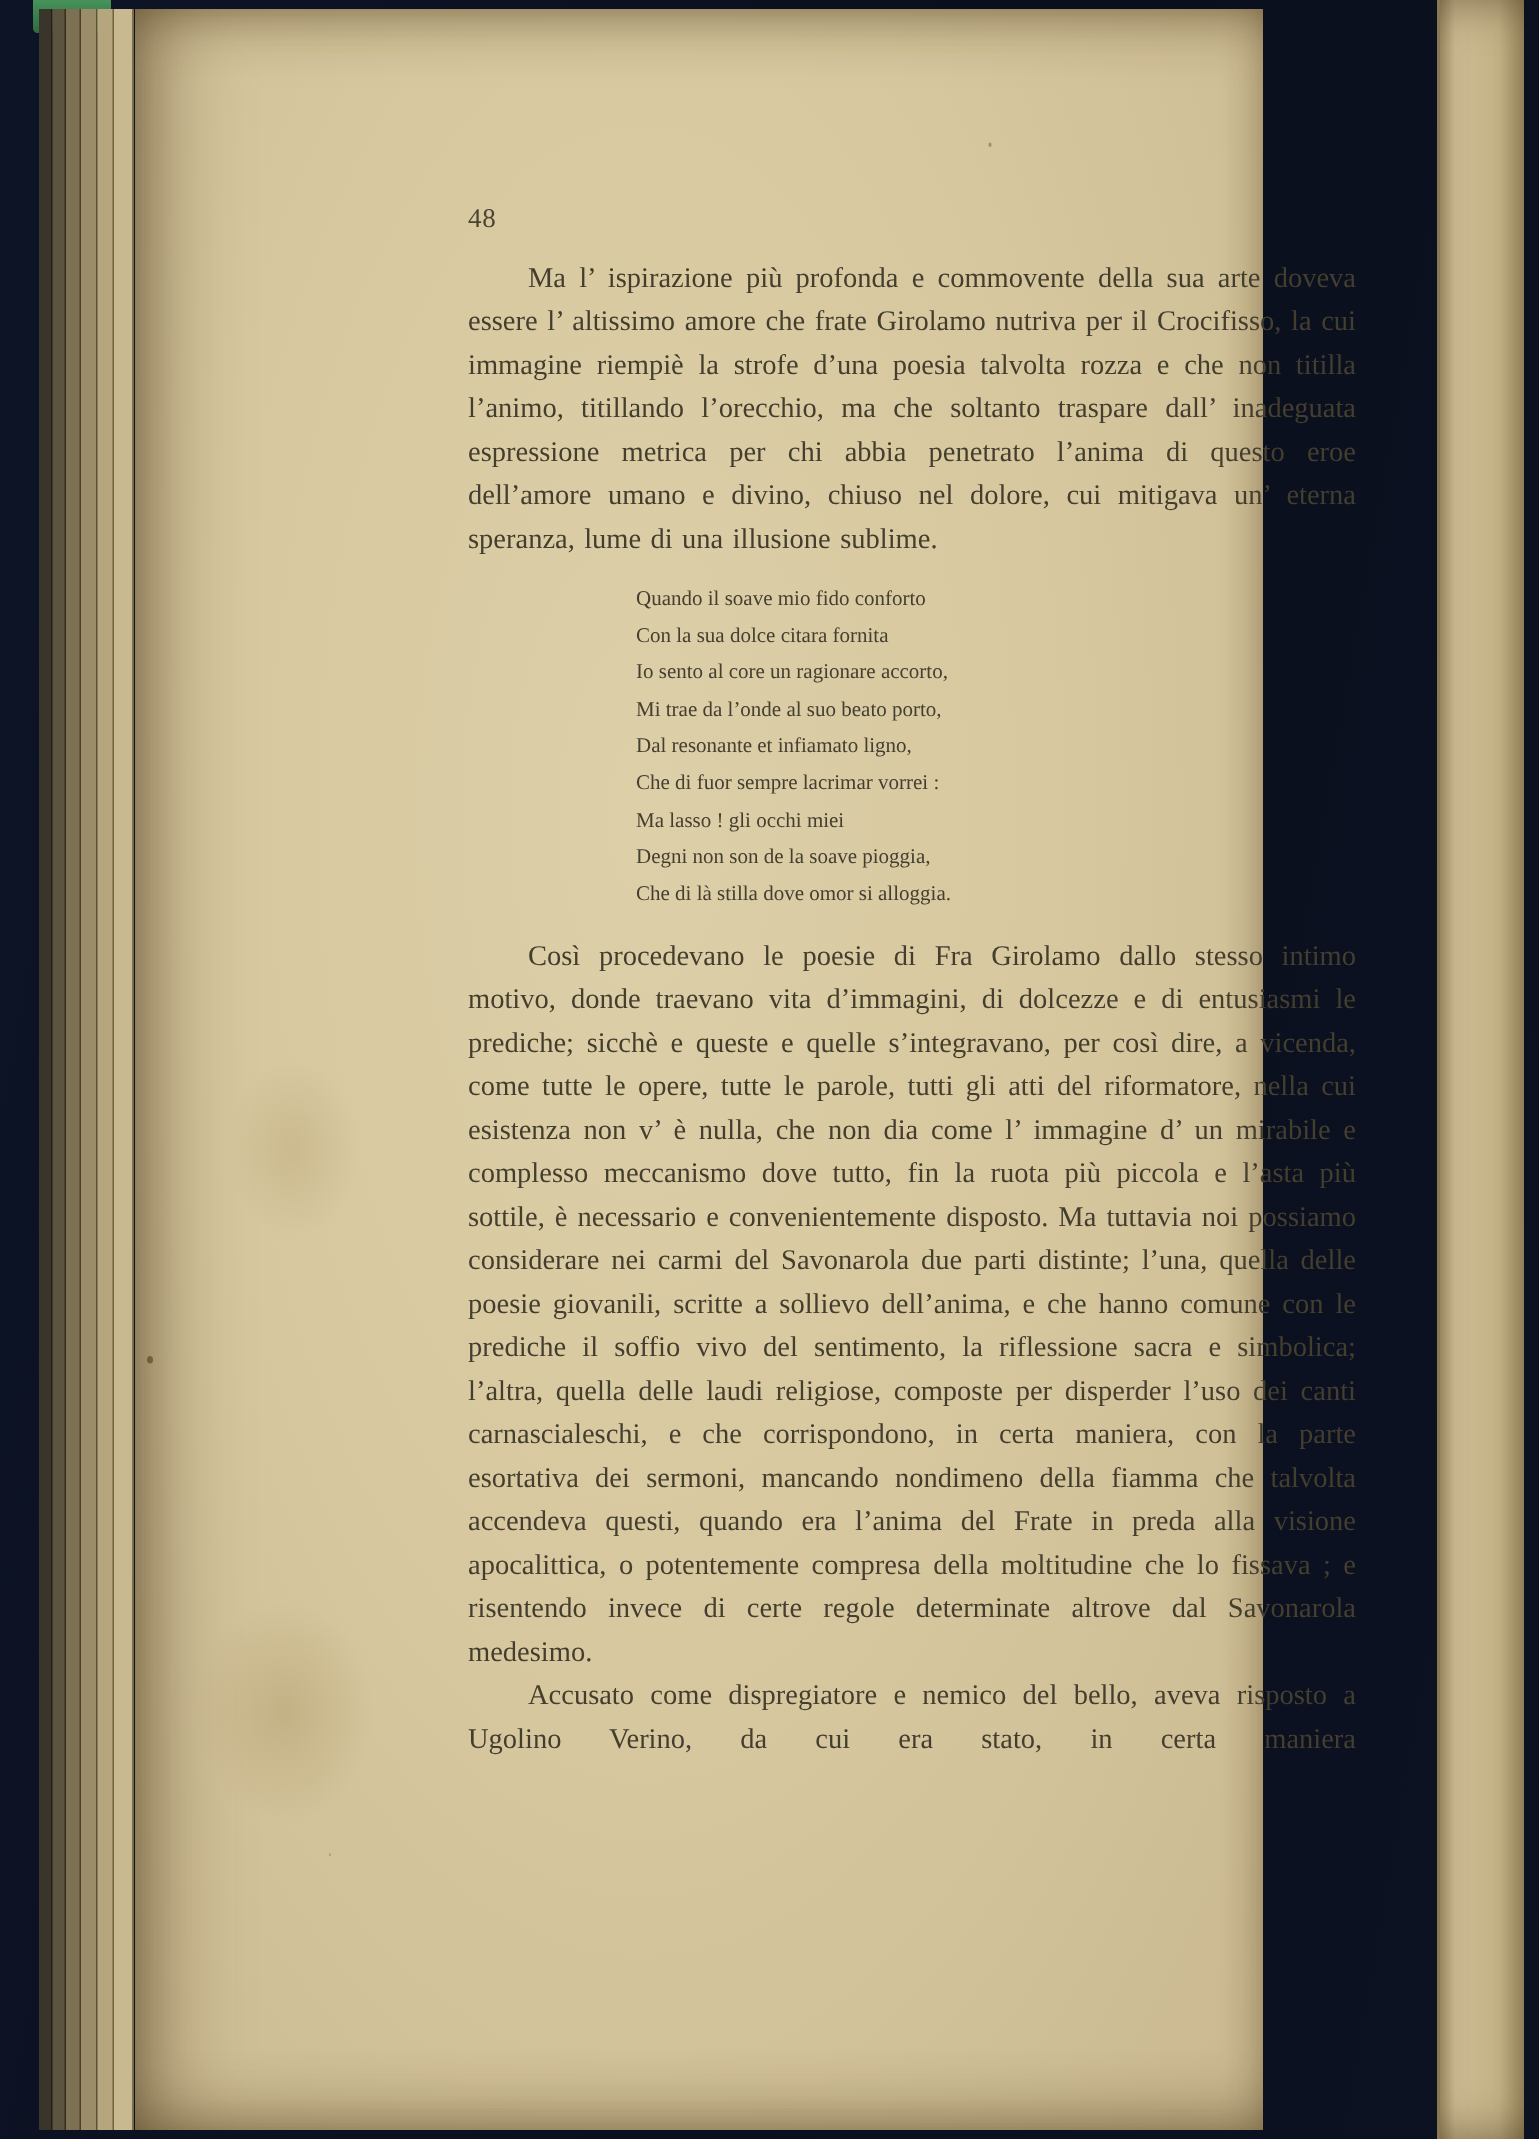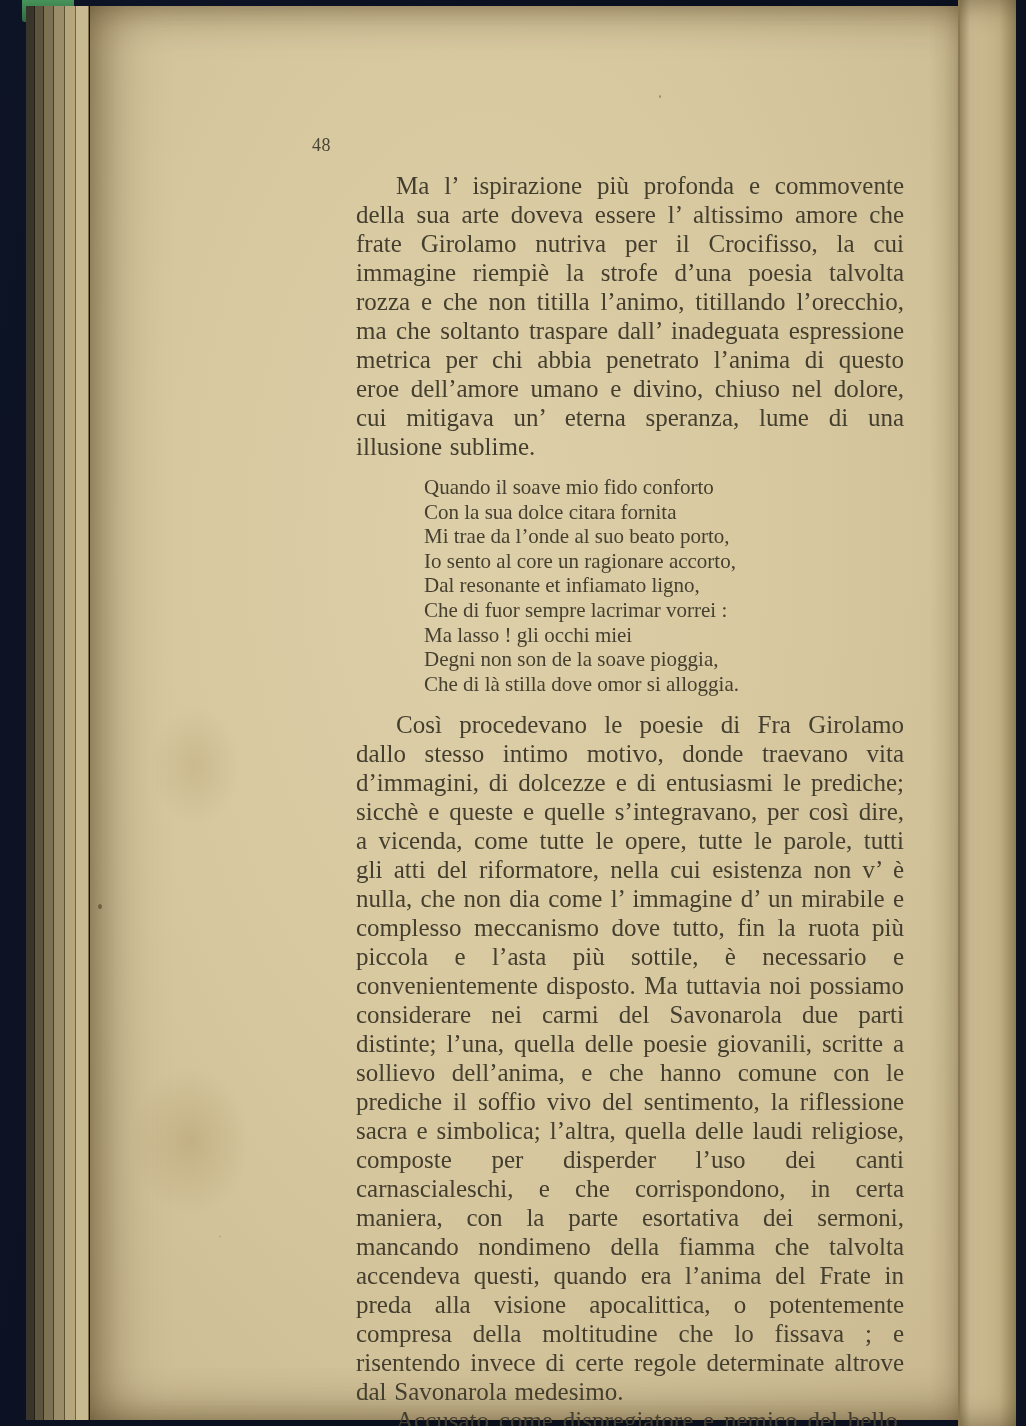--- a/index.html
+++ b/index.html
@@ -28,21 +28,21 @@
   }
   .page-stack .edge { height:100%; }
   .edge-1 { width:9px;  background:#3a352a; border-right:1px solid #241f16; }
   .edge-2 { width:9px;  background:#5d5440; border-right:1px solid #362f20; }
   .edge-3 { width:10px; background:#7d7154; border-right:1px solid #4a4028; }
   .edge-4 { width:11px; background:#9b8d69; border-right:1px solid #5d5334; }
   .edge-5 { width:11px; background:#b5a67e; border-right:1px solid #6f6340; }
   .edge-6 { width:13px; background:#c9b990; border-right:1px solid #7c6f4a; }
   
   .page {
-    position:absolute; left:90px; top:6px; width:868px; height:1414px;
+    position:absolute; left:90px; top:6px; width:752px; height:1414px;
     background:radial-gradient(ellipse at 45% 38%, #ddcfa8 0%, #d6c79e 50%, #cab990 100%);
     box-shadow:
       inset 30px 0 60px -20px rgba(70,50,20,.55),
       inset -8px 0 28px -12px rgba(95,75,40,.35),
       inset 0 20px 40px -20px rgba(70,50,20,.45),
       inset 0 -24px 46px -22px rgba(70,50,20,.42);
   }
   
   .next-page {
     position:absolute; left:958px; top:0; width:58px; height:1426px;
@@ -72,27 +72,26 @@
   .page-header { position:relative; height:30px; margin-bottom:7px; }
   .page-number {
     position:absolute; left:0; top:1px;
     font-size:18px; letter-spacing:.5px; color:#4a4433;
   }
   .running-head {
     position:absolute; left:0; right:0; top:4px; text-align:center;
     font-size:14.5px; letter-spacing:3px; color:#4e4734;
   }
   .para {
-    font-size:25px; line-height:29px;
+    font-size:19px; line-height:29px;
     text-align:justify; text-indent:40px;
     word-spacing:1.5px;
-    margin-left:44px;
   }
   .para.justify-last { text-align-last:justify; }
-  .verse { margin:14px 0 14px 112px; font-size:21px; line-height:24.6px; color:#453f30; }
+  .verse { margin:14px 0 14px 112px; font-size:14px; line-height:24.6px; color:#453f30; }
   .verse-line { white-space:nowrap; }
 </style>
 </head>
 <body>
 
 <div class="scene">
 
   <div class="cover-corner"></div>
 
   <div class="page-stack">
@@ -113,22 +112,22 @@
 
       <div class="page-header">
         <span class="page-number">48</span>
       </div>
 
       <p class="para">Ma l’ ispirazione più profonda e commovente della sua arte doveva essere l’ altissimo amore che frate Girolamo nutriva per il Crocifisso, la cui immagine riempiè la strofe d’una poesia talvolta rozza e che non titilla l’animo, titillando l’orecchio, ma che soltanto traspare dall’ inadeguata espressione metrica per chi abbia penetrato l’anima di questo eroe dell’amore umano e divino, chiuso nel dolore, cui mitigava un’ eterna speranza, lume di una illusione sublime.</p>
 
       <div class="verse">
         <div class="verse-line">Quando il soave mio fido conforto</div>
         <div class="verse-line">Con la sua dolce citara fornita</div>
+        <div class="verse-line">Io sento al core un ragionare accorto,</div>
         <div class="verse-line">Mi trae da l’onde al suo beato porto,</div>
-        <div class="verse-line">Io sento al core un ragionare accorto,</div>
         <div class="verse-line">Dal resonante et infiamato ligno,</div>
         <div class="verse-line">Che di fuor sempre lacrimar vorrei :</div>
         <div class="verse-line">Ma lasso ! gli occhi miei</div>
         <div class="verse-line">Degni non son de la soave pioggia,</div>
         <div class="verse-line">Che di là stilla dove omor si alloggia.</div>
       </div>
 
       <p class="para">Così procedevano le poesie di Fra Girolamo dallo stesso intimo motivo, donde traevano vita d’immagini, di dolcezze e di entusiasmi le prediche; sicchè e queste e quelle s’integravano, per così dire, a vicenda, come tutte le opere, tutte le parole, tutti gli atti del riformatore, nella cui esistenza non v’ è nulla, che non dia come l’ immagine d’ un mirabile e complesso meccanismo dove tutto, fin la ruota più piccola e l’asta più sottile, è necessario e convenientemente disposto. Ma tuttavia noi possiamo considerare nei carmi del Savonarola due parti distinte; l’una, quella delle poesie giovanili, scritte a sollievo dell’anima, e che hanno comune con le prediche il soffio vivo del sentimento, la riflessione sacra e simbolica; l’altra, quella delle laudi religiose, composte per disperder l’uso dei canti carnascialeschi, e che corrispondono, in certa maniera, con la parte esortativa dei sermoni, mancando nondimeno della fiamma che talvolta accendeva questi, quando era l’anima del Frate in preda alla visione apocalittica, o potentemente compresa della moltitudine che lo fissava ; e risentendo invece di certe regole determinate altrove dal Savonarola medesimo.</p>
 
       <p class="para justify-last">Accusato come dispregiatore e nemico del bello, aveva risposto a Ugolino Verino, da cui era stato, in certa maniera</p>

